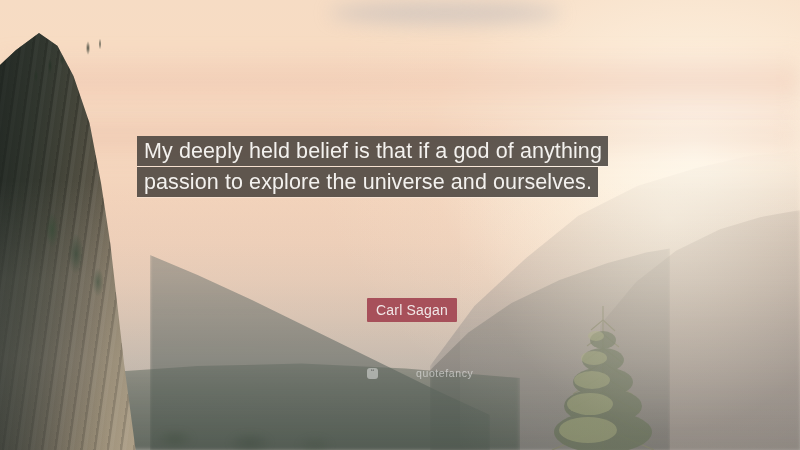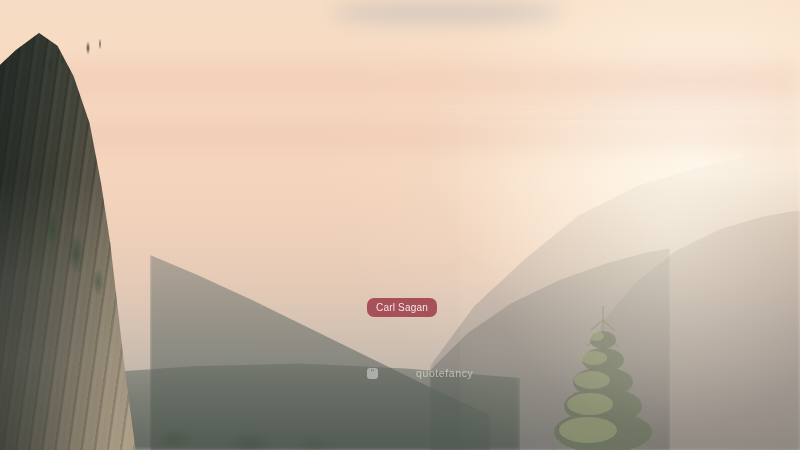--- a/index.html
+++ b/index.html
@@ -247,24 +247,24 @@
     box-shadow: 0 1px 0 rgba(255,255,255,0.30);
   }
 
   
   .author-badge {
     position: absolute;
     top: 298px;
     left: 367px;
     background: #a7505a;
     color: #f0e6e6;
-    font-size: 10px;
+    font-size: 14px;
     letter-spacing: 0.2px;
     padding: 4px 9px 4px 9px;
-    border-radius: 7px;
+    border-radius: 1px;
   }
 
   
   .watermark {
     position: absolute;
     top: 367px;
     left: 367px;
     display: flex;
     align-items: center;
     gap: 5px;
@@ -349,20 +349,22 @@
         <ellipse cx="62" cy="104" rx="23" ry="11"></ellipse>
         <ellipse cx="60" cy="130" rx="29" ry="13"></ellipse>
       </g>
     </svg>
   </div>
 
   <div class="glow-lower"></div>
   <div class="haze-overlay"></div>
 
   <div class="quote">
+    <div class="quote-line">My deeply held belief is that if a god of anything</div>
+    <div class="quote-line">passion to explore the universe and ourselves.</div>
   </div>
 
   <div class="author-badge">Carl Sagan</div>
 
   <div class="watermark">
     <span class="wm-badge">
         <span>“</span>
       </span>
     <span class="wm-text">quotefancy</span>
   </div>

